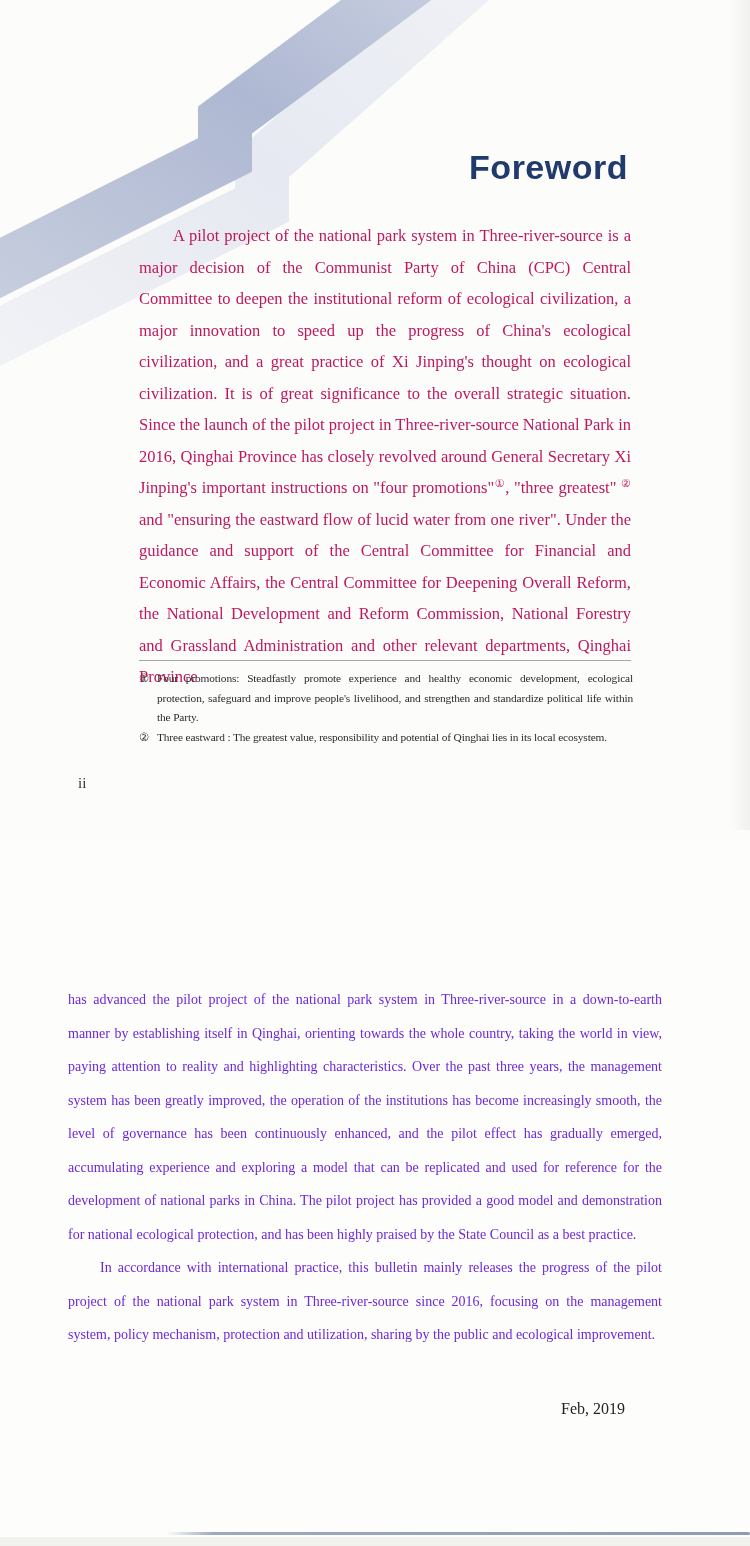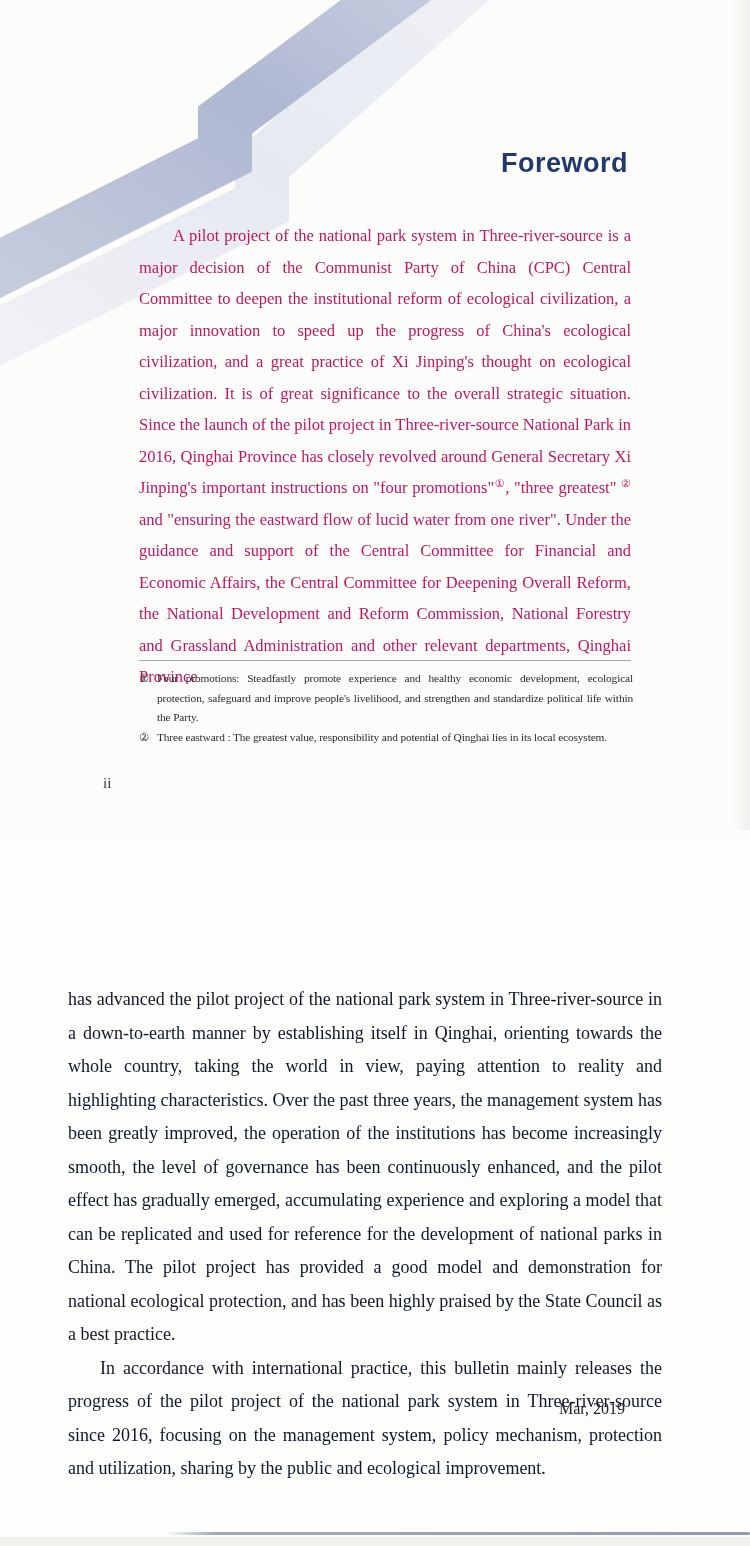--- a/index.html
+++ b/index.html
@@ -33,21 +33,21 @@
     background: linear-gradient(to left, #f0f0ed, rgba(240,240,237,0));
   }
 
   .page-title {
     position: absolute;
     top: 148px;
     right: 122px;
     margin: 0;
     font-family: "Liberation Sans", sans-serif;
     font-weight: 700;
-    font-size: 27px;
+    font-size: 34px;
     letter-spacing: 0.5px;
     color: #203a6d;
   }
 
   .body-block-1 {
     position: absolute;
     left: 139px;
     top: 220px;
     width: 492px;
     font-size: 16.5px;
@@ -81,21 +81,21 @@
     line-height: 19.5px;
     letter-spacing: -0.15px;
     color: #2c2c2e;
   }
   .footnote { display: flex; }
   .fn-marker { flex: 0 0 18px; }
   .fn-text { flex: 1 1 auto; text-align: justify; }
 
   .page-number {
     position: absolute;
-    left: 103px;
+    left: 78px;
     top: 775px;
     font-size: 15px;
     color: #333;
   }
 
   
   .page-seam {
     position: absolute;
     top: 840px;
     left: 310px;
@@ -105,23 +105,23 @@
     opacity: 0.8;
     border-radius: 4px;
   }
 
   
   .body-block-2 {
     position: absolute;
     left: 68px;
     top: 145px; 
     width: 594px;
-    font-size: 18px;
+    font-size: 14px;
     line-height: 33.5px;
-    color: #0f172a;
+    color: #6d28d9;
     text-align: justify;
   }
   .body-block-2 p { margin: 0; }
   .body-block-2 p.indent { text-indent: 32px; }
 
   .date-line {
     position: absolute;
     right: 125px;
     top: 562px; 
     font-size: 16px;
@@ -199,19 +199,19 @@
 
   <div class="page-seam"></div>
 
   <section class="page" id="page2">
 
     <div class="body-block-2">
       <p>has advanced the pilot project of the national park system in Three-river-source in a down-to-earth manner by establishing itself in Qinghai, orienting towards the whole country, taking the world in view, paying attention to reality and highlighting characteristics. Over the past three years, the management system has been greatly improved, the operation of the institutions has become increasingly smooth, the level of governance has been continuously enhanced, and the pilot effect has gradually emerged, accumulating experience and exploring a model that can be replicated and used for reference for the development of national parks in China. The pilot project has provided a good model and demonstration for national ecological protection, and has been highly praised by the State Council as a best practice.</p>
       <p class="indent">In accordance with international practice, this bulletin mainly releases the progress of the pilot project of the national park system in Three-river-source since 2016, focusing on the management system, policy mechanism, protection and utilization, sharing by the public and ecological improvement.</p>
     </div>
 
-    <div class="date-line">Mar, 2019</div>
+    <div class="date-line">Feb, 2019</div>
   </section>
 
   <div class="bottom-line"></div>
   <div class="bottom-paper"></div>
 
 </div>
 
 </body></html>

